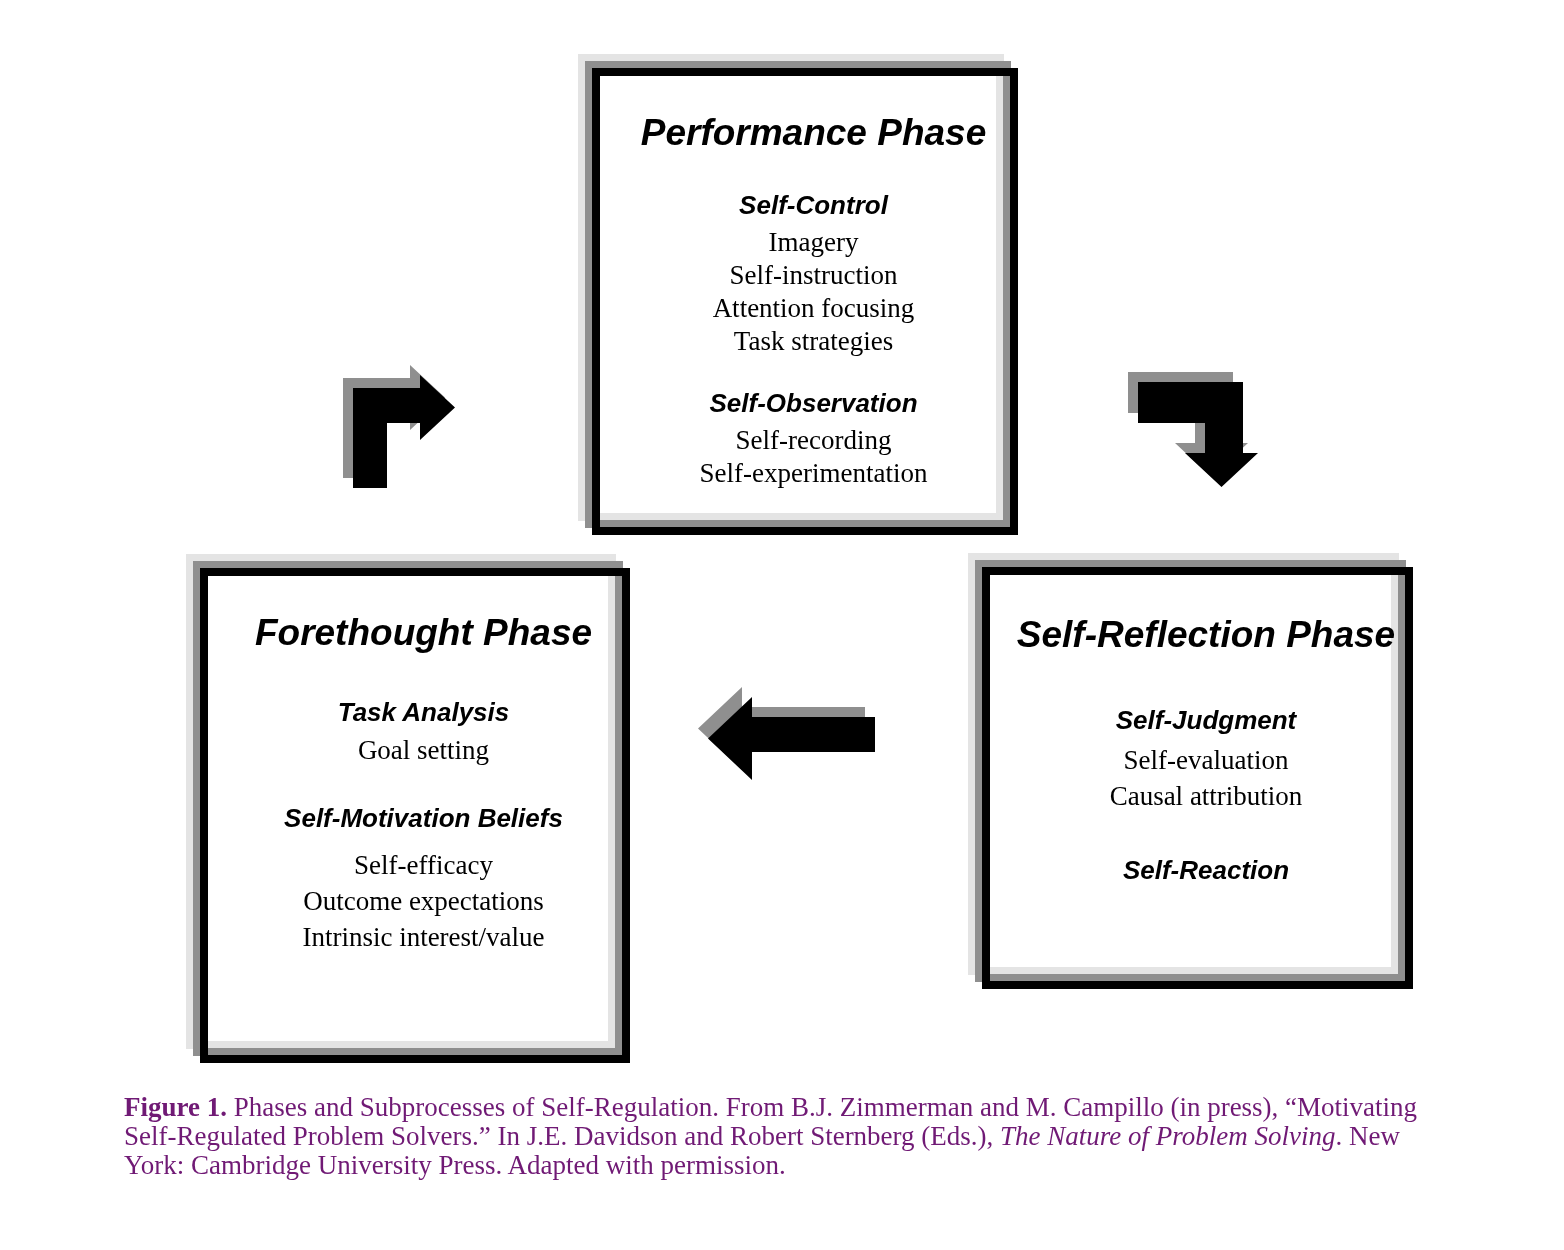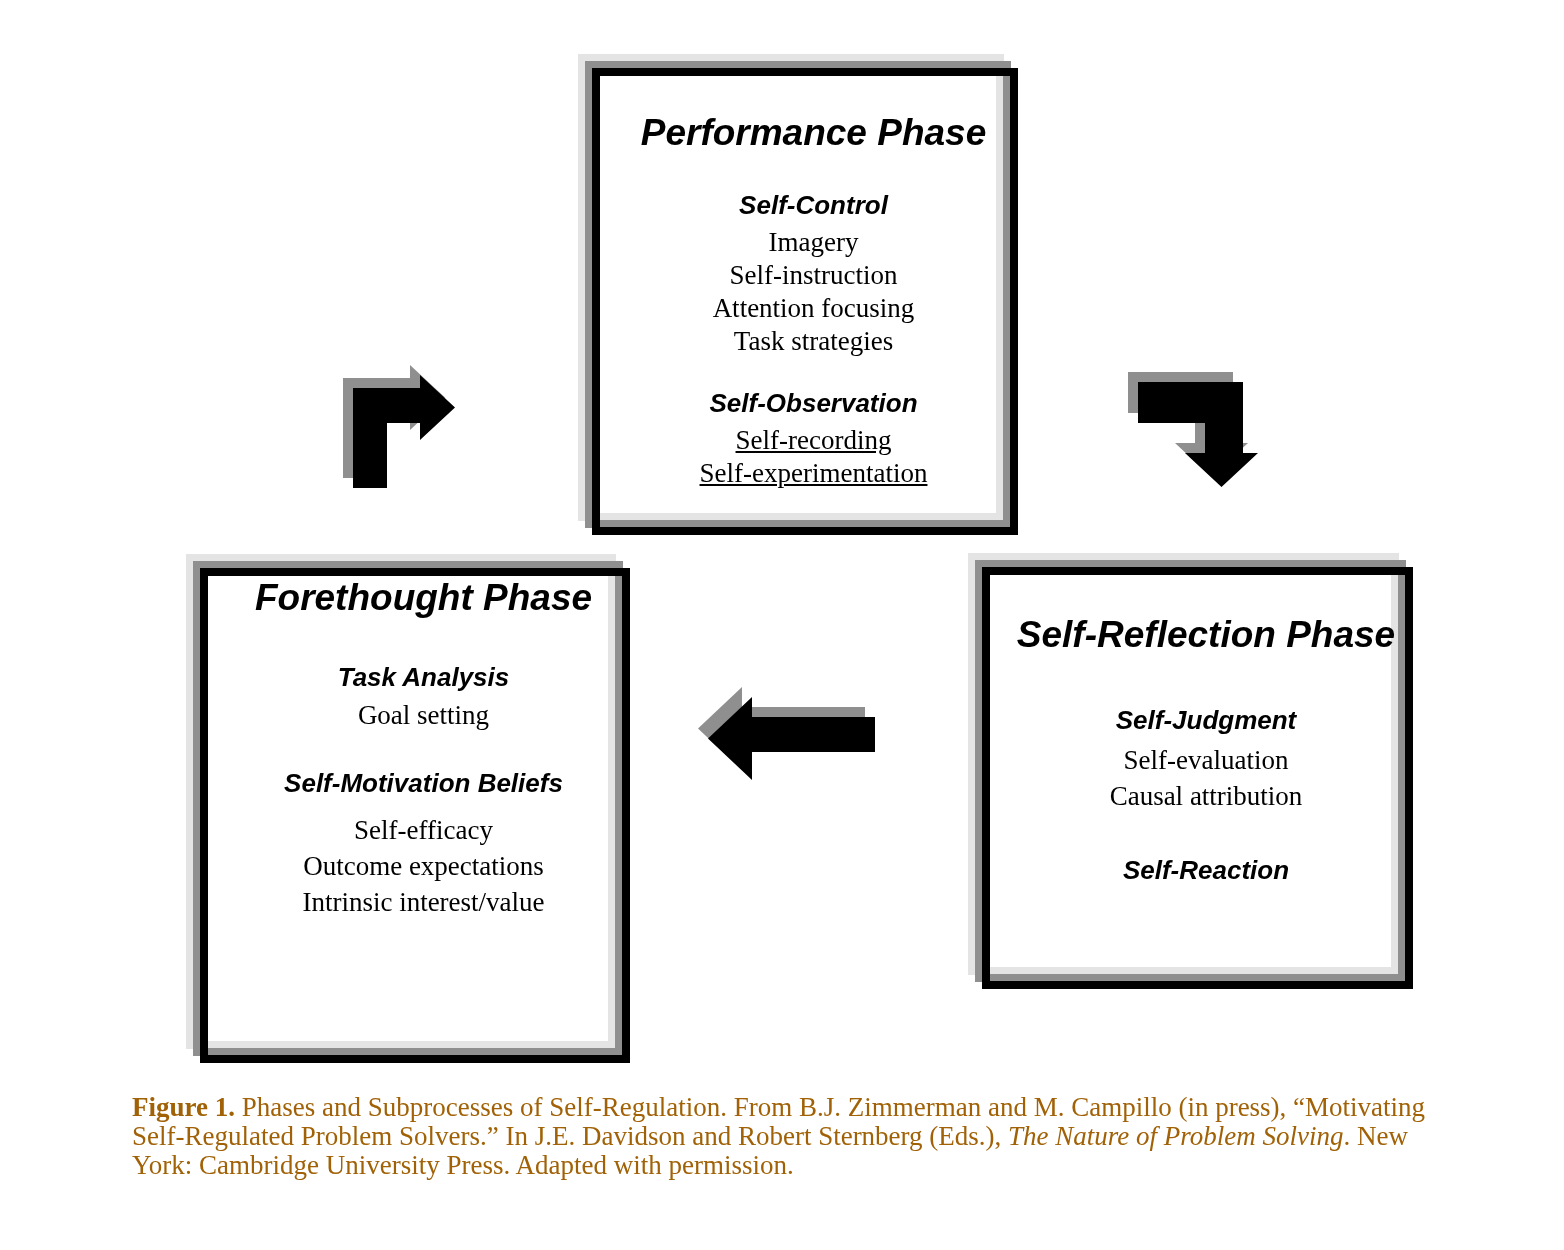--- a/index.html
+++ b/index.html
@@ -40,46 +40,46 @@
     font-family: "Liberation Serif", serif;
     font-size: 27px;
   }
   .item { }
 
   
   .box-performance .phase-title     { margin-top: 35px; }
   .box-performance .h1              { margin-top: 33px; }
   .box-performance .g1              { margin-top: 4px;  line-height: 33px; }
   .box-performance .h2              { margin-top: 28px; }
-  .box-performance .g2              { margin-top: 4px;  line-height: 33px; text-decoration: underline; }
+  .box-performance .g2              { margin-top: 4px;  line-height: 33px; }
 
-  .box-forethought .phase-title     { }
+  .box-forethought .phase-title     { margin-top: 35px; }
   .box-forethought .h1              { margin-top: 40px; }
   .box-forethought .g1              { margin-top: 3px;  line-height: 37px; }
   .box-forethought .h2              { margin-top: 32px; }
   .box-forethought .g2              { margin-top: 12px; line-height: 36px; }
 
   .box-self-reflection .phase-title { margin-top: 38px; }
   .box-self-reflection .h1          { margin-top: 46px; }
   .box-self-reflection .g1          { margin-top: 5px;  line-height: 36px; }
   .box-self-reflection .h2          { margin-top: 39px; }
   .box-self-reflection .g2          { margin-top: 12px; line-height: 36px; }
 
   
   .arrow { position: absolute; }
   .arrow .shadow { fill: #8f8f8f; }
   .arrow .solid  { fill: #000000; }
 
   
   .caption {
     position: absolute;
-    left: 132px;
+    left: 124px;
     top: 1093px;
     font: 27px/29px "Liberation Serif", serif;
-    color: #a16207;
+    color: #701a75;
   }
   .caption-line { white-space: nowrap; }
   .caption .fig-label { font-weight: bold; }
   .caption .book-title { font-style: italic; }
 </style>
 </head>
 <body>
 
 <div class="canvas">
 

